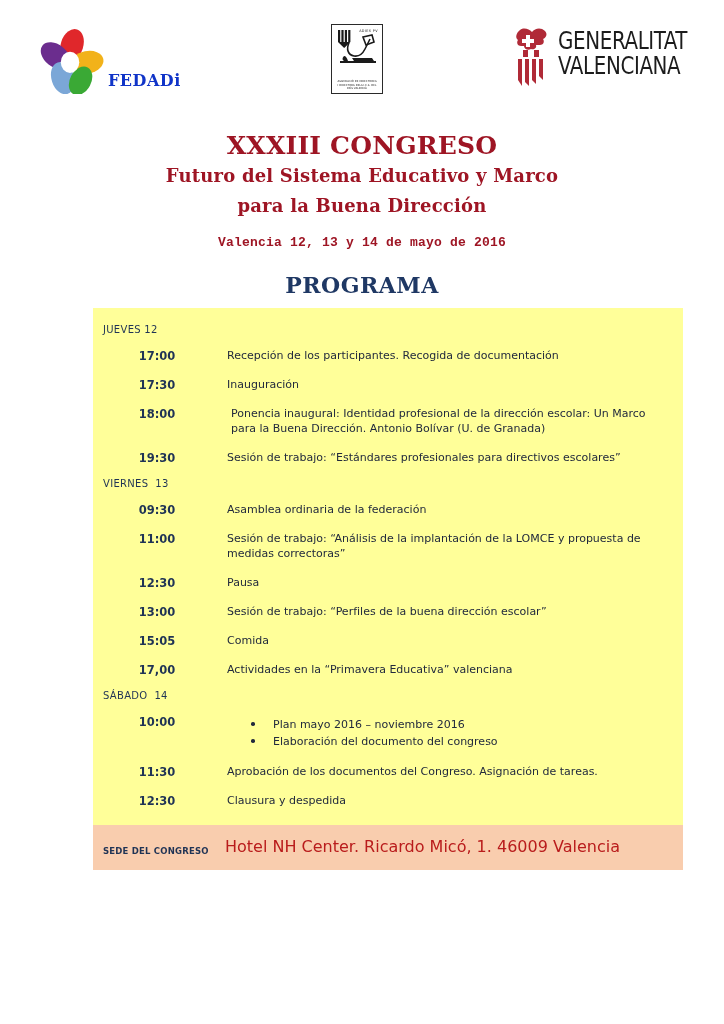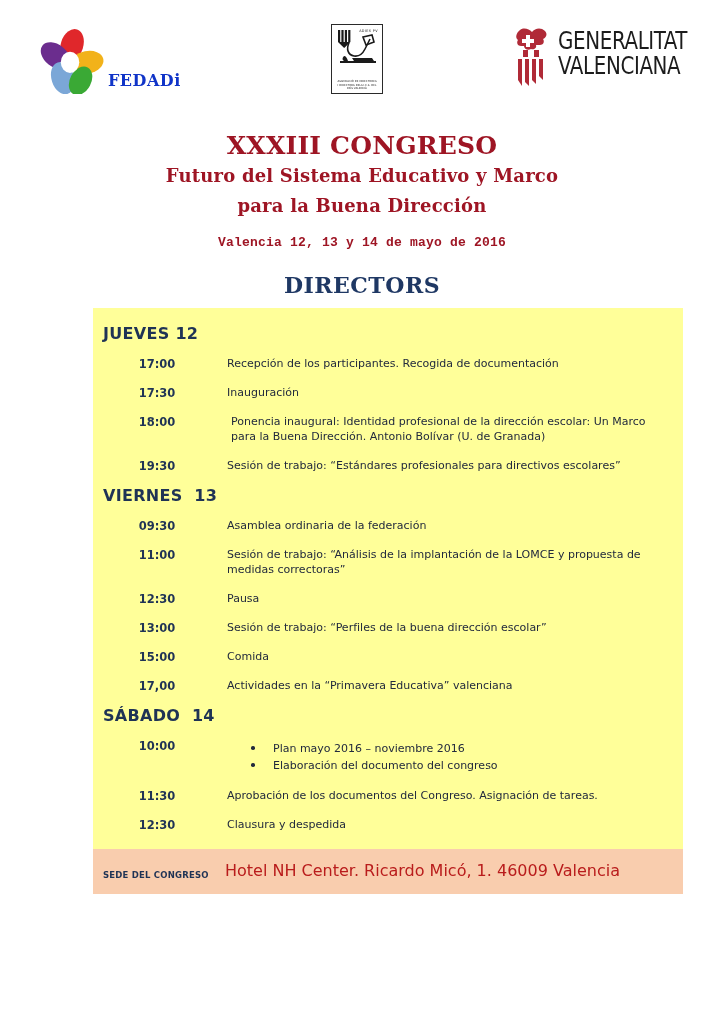--- a/index.html
+++ b/index.html
@@ -153,22 +153,22 @@
     position: absolute;
     left: 93px;
     top: 308px;
     width: 590px;
   }
   .program-body {
     background: #ffff99;
     padding: 10px 0 10px 0;
   }
   .day-head {
-    font-size: 16px;
-    font-weight: bold;
+    font-size: 10px;
+    font-weight: normal;
     color: #1f3355;
     letter-spacing: 0.3px;
     padding: 6px 0 6px 10px;
     white-space: pre;
   }
   .row {
     display: flex;
     align-items: flex-start;
     padding: 7px 16px 7px 0;
   }
@@ -304,21 +304,21 @@
       <div>VALENCIANA</div>
     </div>
   </div>
 </div>
 
 <div class="title-block">
   <div class="congress-line1">XXXIII CONGRESO</div>
   <div class="congress-line2">Futuro del Sistema Educativo y Marco</div>
   <div class="congress-line3">para la Buena Dirección</div>
   <div class="congress-date">Valencia 12, 13 y 14 de mayo de 2016</div>
-  <div class="programa">DIRECTORS</div>
+  <div class="programa">PROGRAMA</div>
 </div>
 
 <div class="program">
   <div class="program-body" id="program-body" style="background: rgb(255, 255, 153);">
       <div class="day-head">JUEVES 12</div>
       <div class="row">
         <div class="time">17:00</div>
         <div class="desc">
           <div>Recepción de los participantes. Recogida de documentación</div>
         </div>
@@ -360,21 +360,21 @@
           <div>Pausa</div>
         </div>
       </div>
       <div class="row">
         <div class="time">13:00</div>
         <div class="desc">
           <div>Sesión de trabajo: “Perfiles de la buena dirección escolar”</div>
         </div>
       </div>
       <div class="row">
-        <div class="time">15:00</div>
+        <div class="time">15:05</div>
         <div class="desc">
           <div>Comida</div>
         </div>
       </div>
       <div class="row">
         <div class="time">17,00</div>
         <div class="desc">
           <div>Actividades en la “Primavera Educativa” valenciana</div>
         </div>
       </div>

